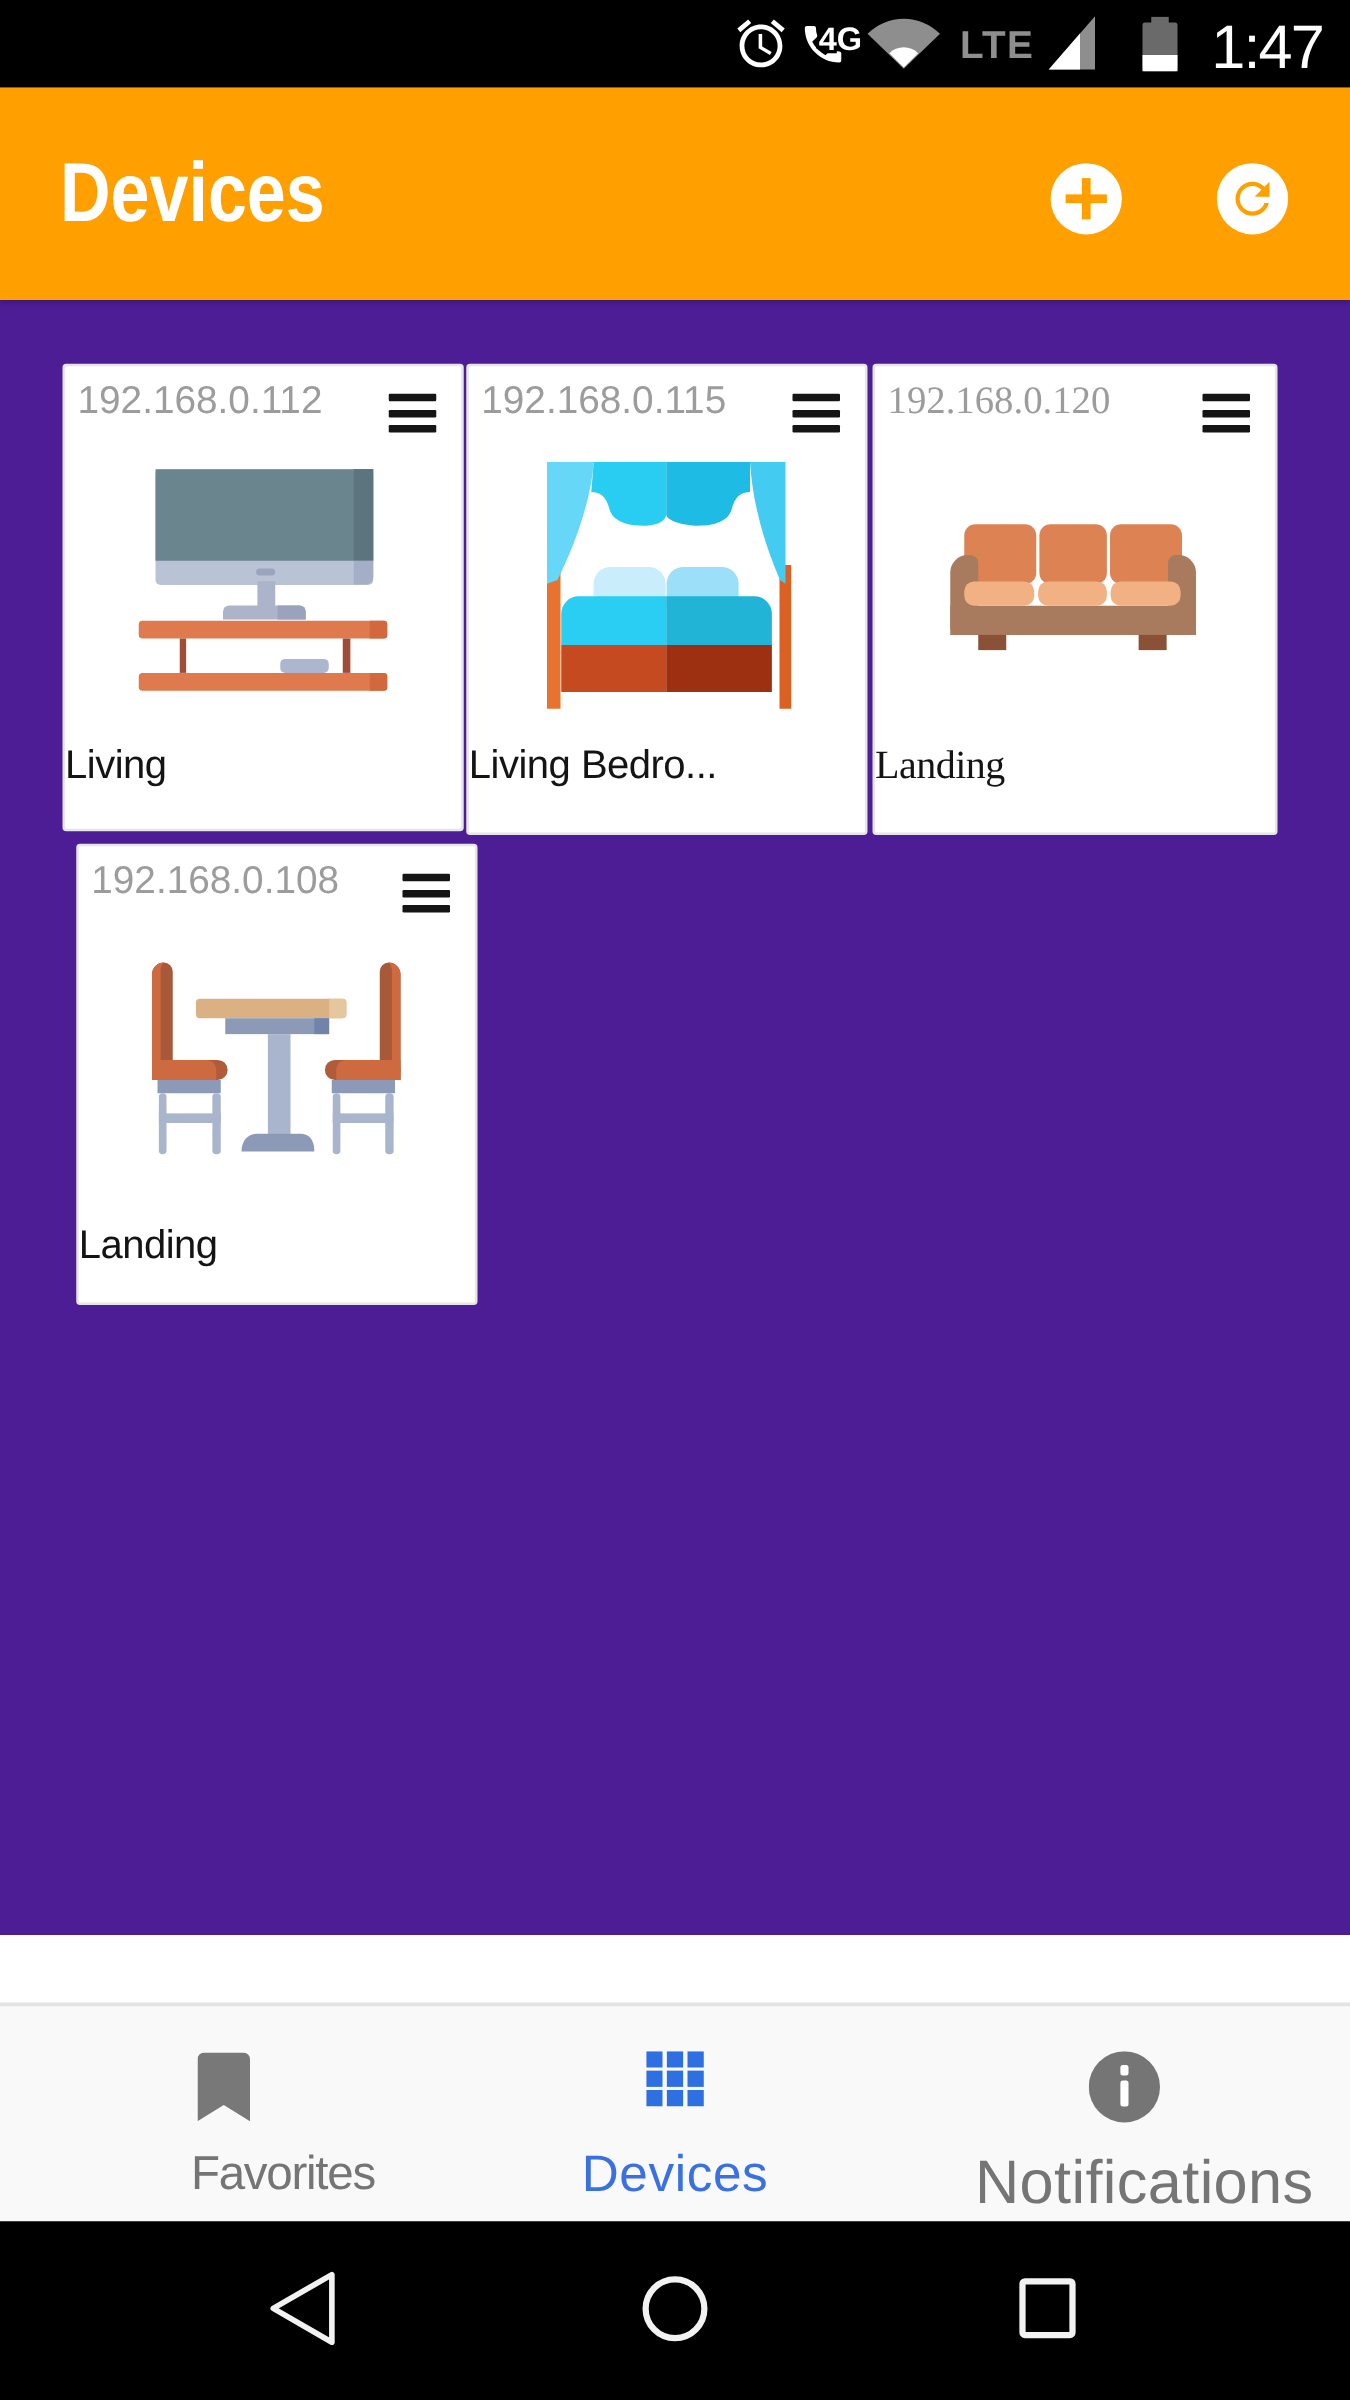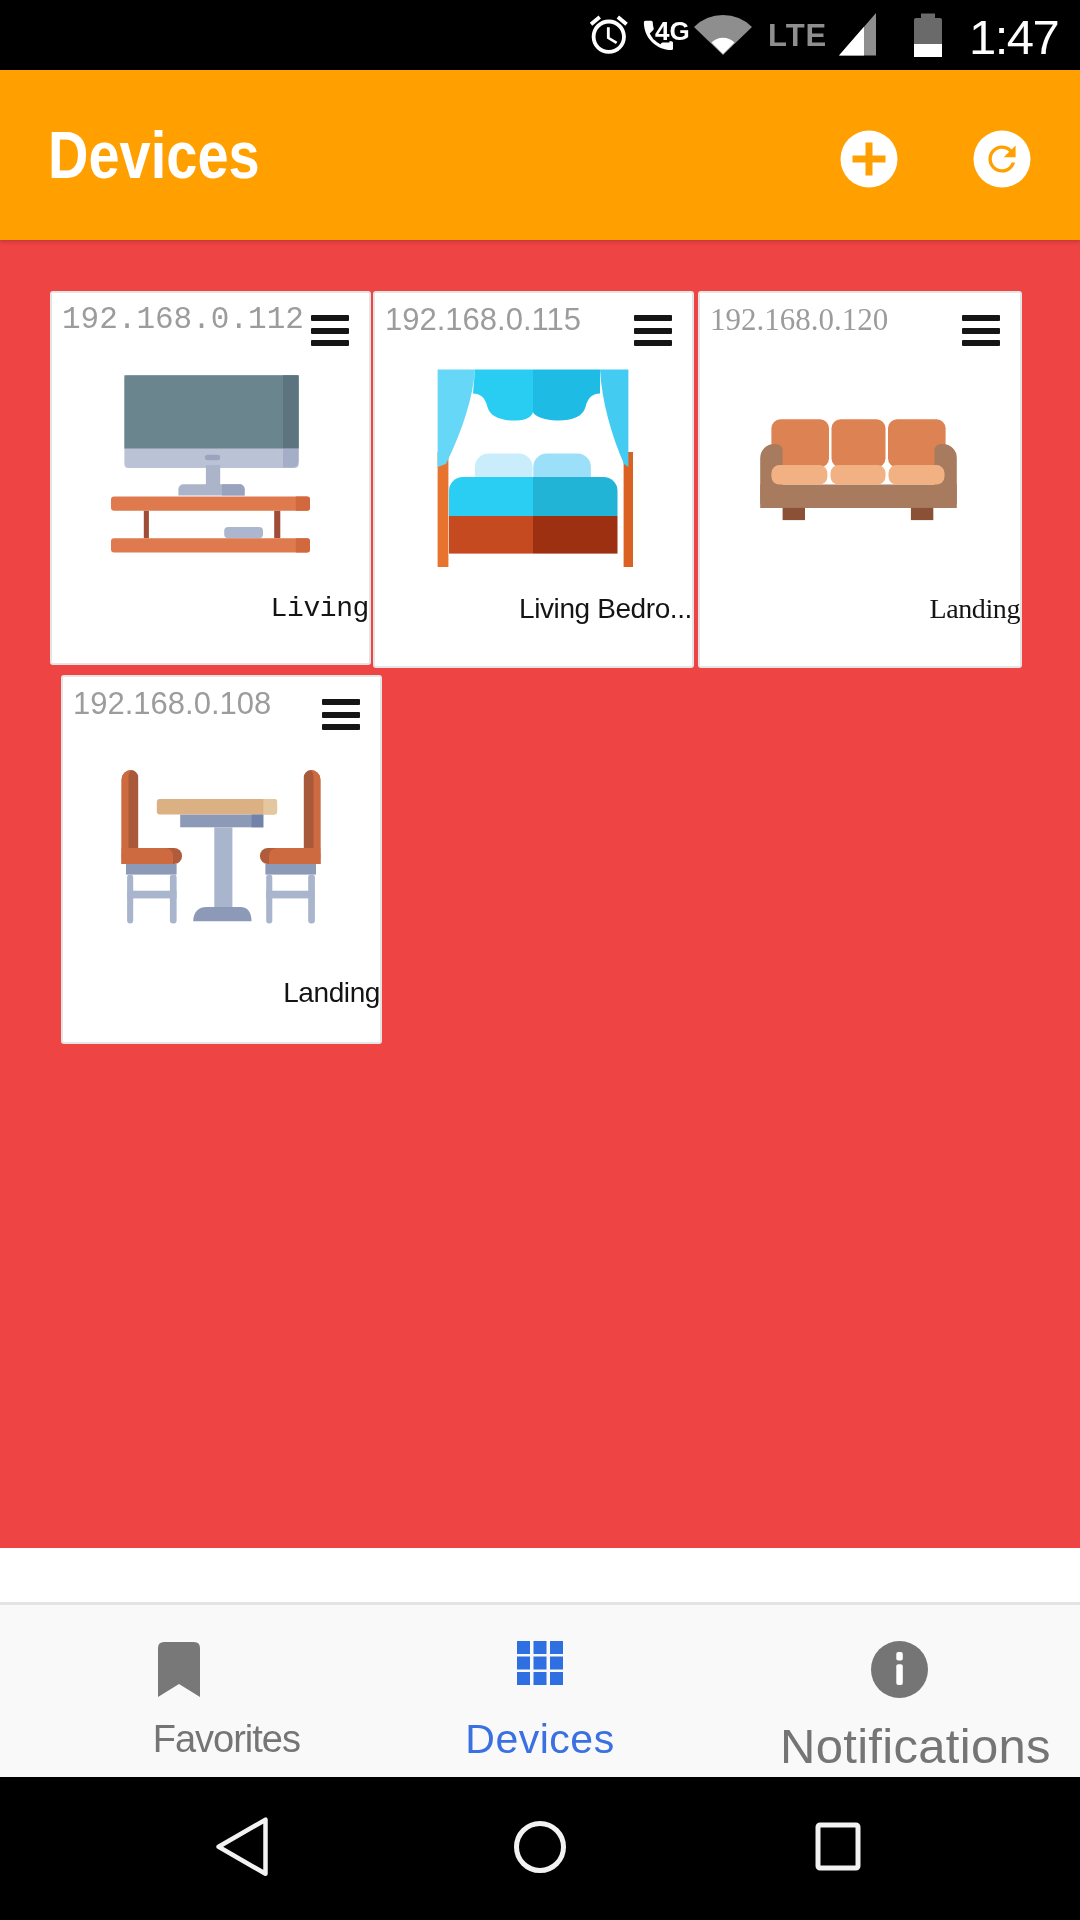--- a/index.html
+++ b/index.html
@@ -1,25 +1,25 @@
 <!DOCTYPE html>
 <html><head>
 <meta charset="utf-8">
 <style>
   * { margin:0; padding:0; box-sizing:border-box; }
   html,body { width:1080px; height:1920px; background:#fff; font-family:"Liberation Sans", sans-serif; overflow:hidden; }
   .abs { position:absolute; }
-  #screen { position:relative; width:1080px; height:1548px; background:#ef4444; }
+  #screen { position:relative; width:1080px; height:1548px; background:#4c1d95; }
   .card { position:absolute; background:#fff; border:2px solid #E5E5E5; border-radius:3px; }
   .ip { position:absolute; left:10px; top:9px; font-size:31px; color:#9C9C9C; }
   .menu { position:absolute; right:20px; top:22px; width:38px; height:34px; }
   .menu b { position:absolute; left:0; width:38px; height:6px; background:#151515; border-radius:1px; }
   .menu b:nth-child(1){top:0;} .menu b:nth-child(2){top:12.5px;} .menu b:nth-child(3){top:25px;}
   .iconbox { position:absolute; left:58px; top:74px; width:200px; height:200px; }
-  .label { position:absolute; left:0; width:100%; top:300px; text-align:right; font-size:28px; letter-spacing:-0.4px; color:#141414; white-space:nowrap; }
+  .label { position:absolute; left:0; width:100%; top:300px; text-align:left; font-size:32px; letter-spacing:-0.4px; color:#141414; white-space:nowrap; }
 </style>
 </head>
 <body>
 <div id="screen">
 
   <div class="abs" style="left:0;top:0;width:1080px;height:70px;background:#000;">
     <svg class="abs" style="left:0;top:0;" width="1080" height="70" viewBox="0 0 1080 70">
 
       <g transform="translate(586,12) scale(1.9)" fill="#fff">
         <path d="M22 5.72l-4.6-3.86-1.29 1.53 4.6 3.86L22 5.72zM7.88 3.39L6.6 1.86 2 5.71l1.29 1.53 4.59-3.85zM12.5 8H11v6l4.75 2.85.75-1.23-4-2.37V8zM12 4c-4.97 0-9 4.03-9 9s4.02 9 9 9c4.97 0 9-4.03 9-9s-4.03-9-9-9zm0 16c-3.87 0-7-3.13-7-7s3.13-7 7-7 7 3.13 7 7-3.13 7-7 7z"></path>
@@ -57,21 +57,21 @@
     </svg>
 
     <svg class="abs" style="left:973px;top:60px;" width="58" height="58" viewBox="0 0 58 58">
       <circle cx="29" cy="29" r="28.5" fill="#fff"></circle>
       <g transform="translate(8.6,8.6) scale(1.7)" fill="#FFA000">
         <path d="M17.65 6.35C16.2 4.9 14.21 4 12 4c-4.42 0-7.99 3.58-8 8s3.57 8 7.99 8c3.73 0 6.84-2.55 7.73-6h-2.08c-.82 2.33-3.04 4-5.65 4-3.31 0-6-2.69-6-6s2.69-6 6-6c1.66 0 3.14.69 4.22 1.78L13 11h7V4l-2.35 2.35z"></path>
       </g>
     </svg>
   </div>
 
-  <div class="card" style="left:50px;top:291px;width:321px;height:374px;font-family:Liberation Mono, monospace;">
+  <div class="card" style="left:50px;top:291px;width:321px;height:374px;">
 
     <div class="ip">192.168.0.112</div>
 
     <div class="menu">
         <b></b>
         <b></b>
         <b></b>
       </div>
 
     <svg class="iconbox" viewBox="0 0 200 200">

